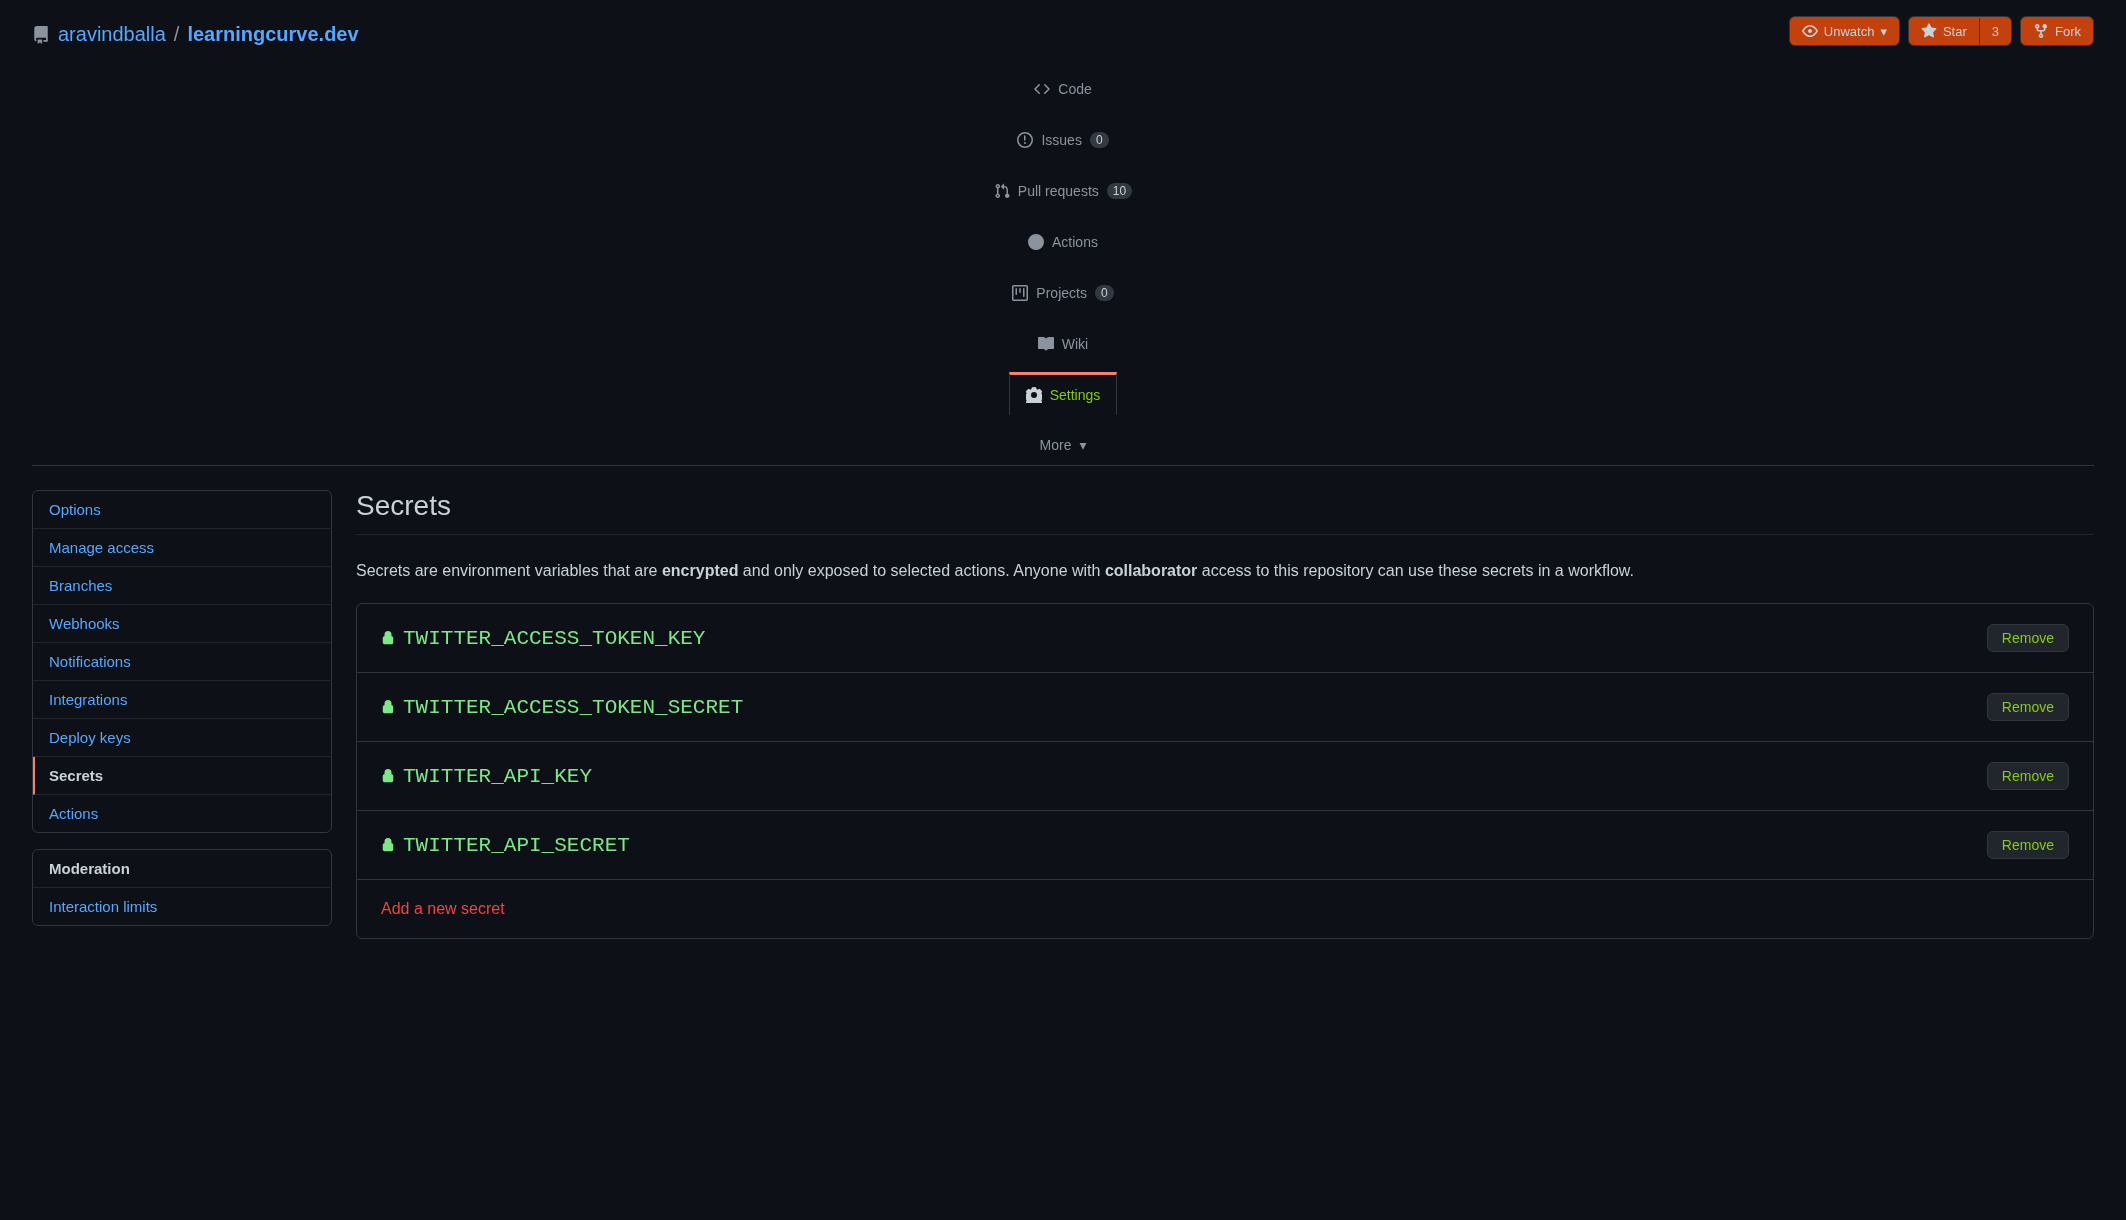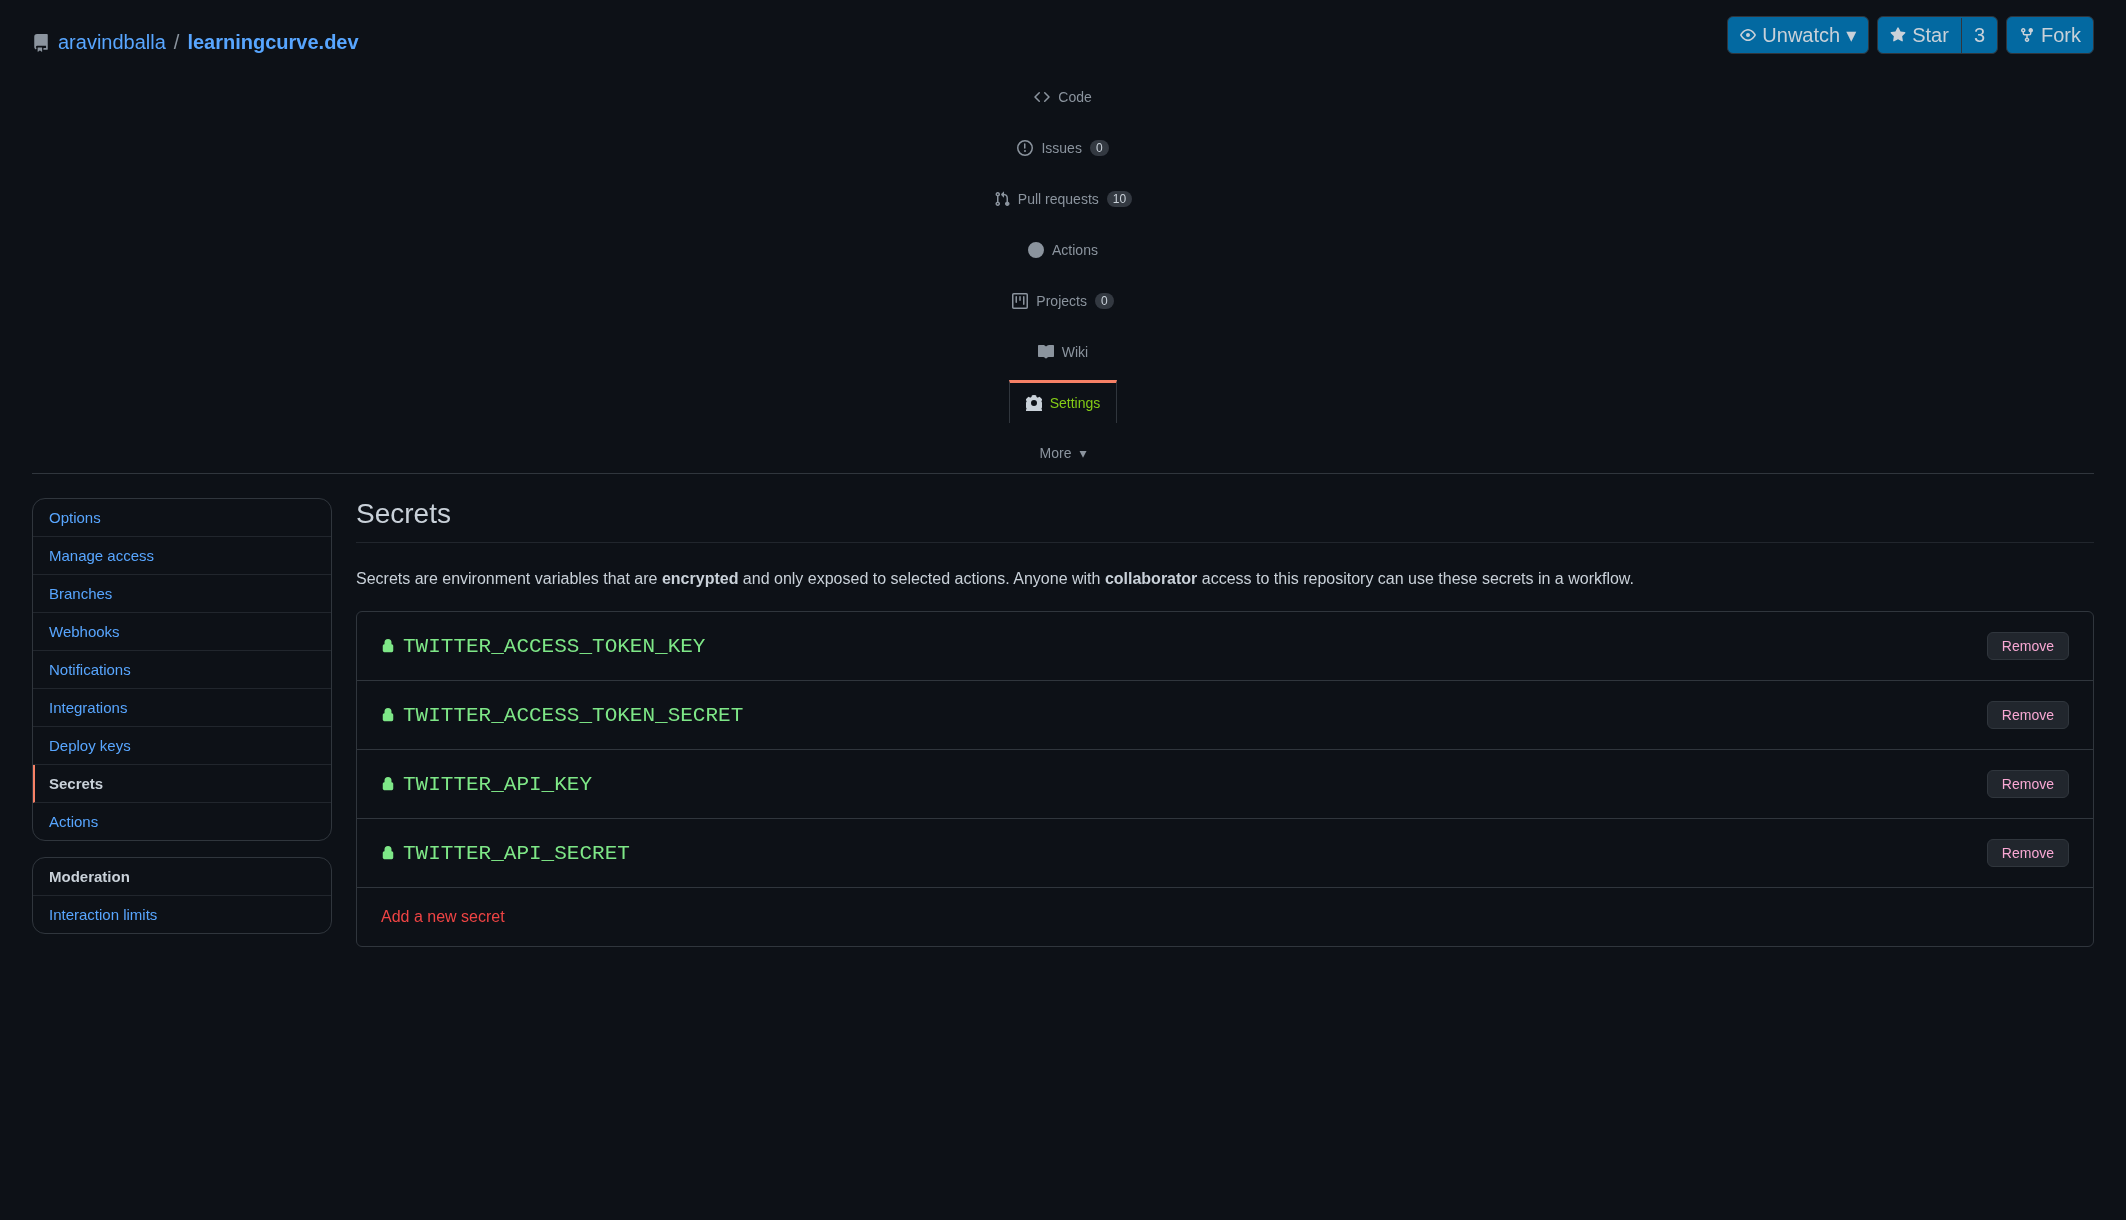--- a/index.html
+++ b/index.html
@@ -35,25 +35,25 @@
     .repo-name .slash {
       color: #8b949e;
     }
     .repo-actions {
       display: flex;
       gap: 8px;
     }
     .action-btn {
       display: flex;
       align-items: center;
-      background: #0369a1;
+      background: #c2410c;
       border: 1px solid #30363d;
       border-radius: 6px;
       color: #c9d1d9;
-      font-size: 20px;
+      font-size: 13px;
       cursor: pointer;
     }
     .action-btn .btn-label {
       padding: 6px 12px;
       display: flex;
       align-items: center;
       gap: 6px;
     }
     .action-btn .btn-count {
       padding: 6px 12px;
@@ -95,21 +95,21 @@
       display: flex;
       padding: 24px 32px;
       gap: 24px;
     }
     .sidebar {
       width: 300px;
       flex-shrink: 0;
     }
     .menu {
       border: 1px solid #30363d;
-      border-radius: 13px;
+      border-radius: 6px;
       overflow: hidden;
       margin-bottom: 16px;
     }
     .menu-item {
       display: block;
       padding: 10px 16px;
       color: #58a6ff;
       text-decoration: none;
       border-bottom: 1px solid #21262d;
       cursor: pointer;
@@ -176,21 +176,21 @@
       align-items: center;
       gap: 8px;
       font-family: "SFMono-Regular", Consolas, "Liberation Mono", Menlo, monospace;
       color: #7ee787;
       font-size: 21px;
     }
     .remove-btn {
       background: #21262d;
       border: 1px solid #30363d;
       border-radius: 6px;
-      color: #f9a8d4;
+      color: #84cc16;
       padding: 5px 14px;
       font-size: 14px;
       cursor: pointer;
     }
     .add-secret {
       padding: 20px 24px;
     }
     .add-secret a {
       color: #ef4444;
       text-decoration: none;

